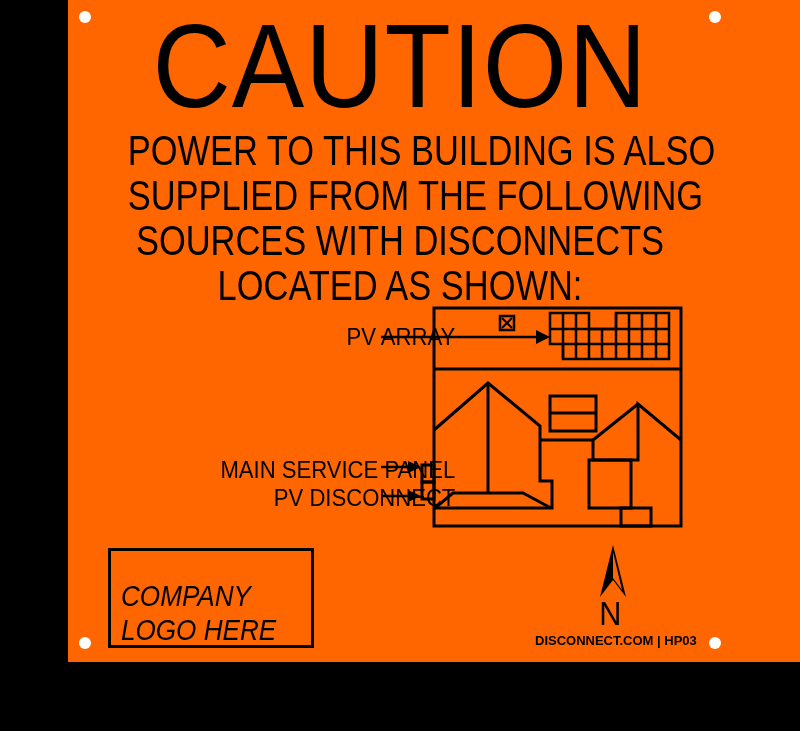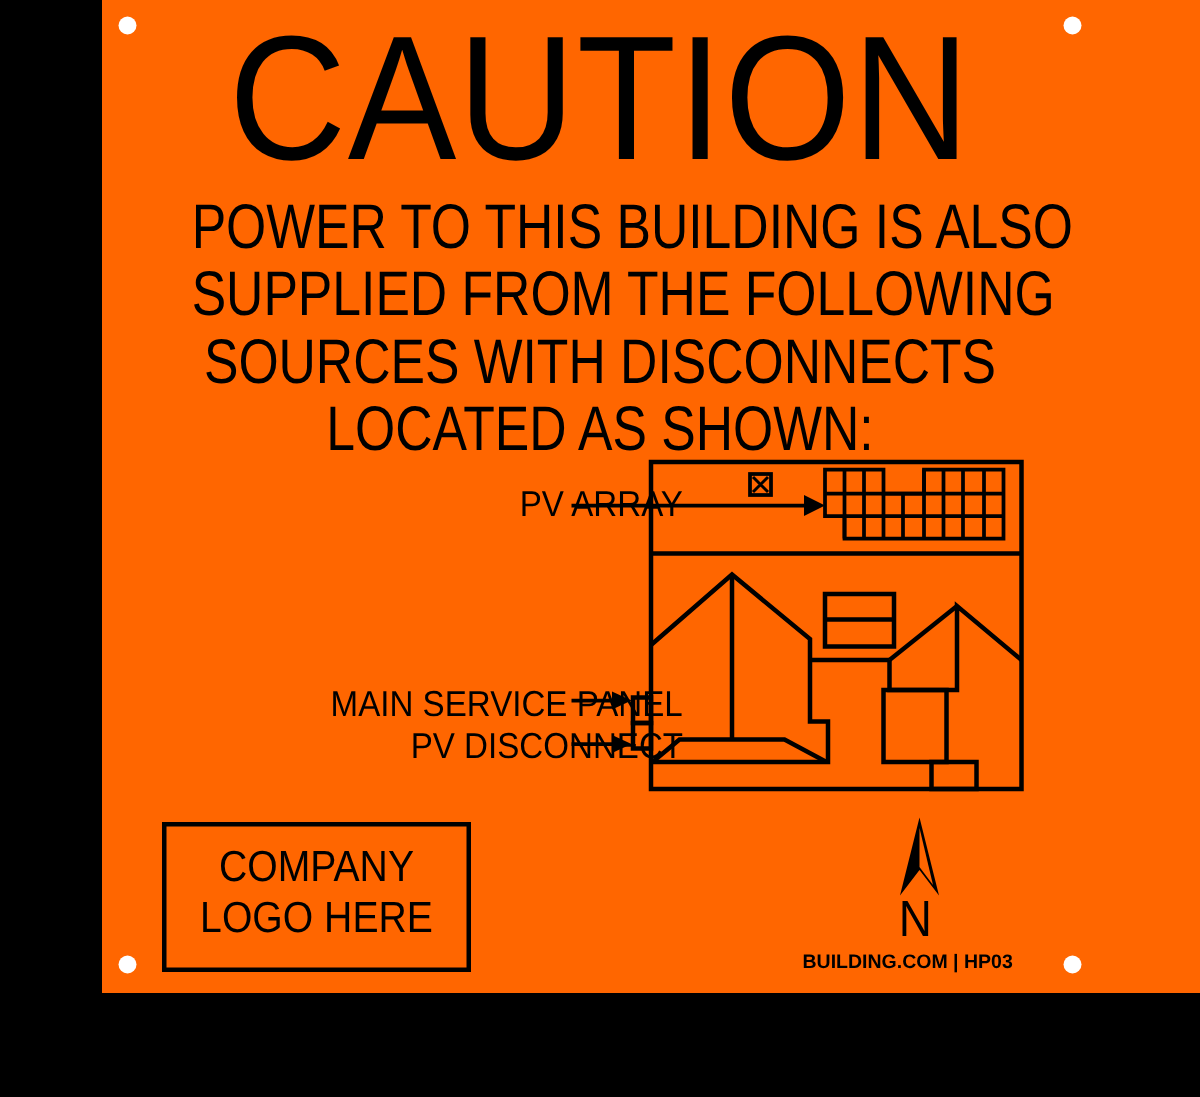--- a/index.html
+++ b/index.html
@@ -3,21 +3,21 @@
 <meta charset="utf-8">
 <style>
   html, body { margin:0; padding:0; }
   body { width:800px; height:731px; background:#000; position:relative; overflow:hidden; font-family:"Liberation Sans", sans-serif; }
   .sign { position:absolute; left:68px; top:0; width:739px; height:662px; background:#ff6600; }
   .hole { position:absolute; width:12px; height:12px; border-radius:50%; background:#fff; }
   .caution { position:absolute; left:0; width:664px; top:2px; text-align:center; font-size:118px; line-height:128px; color:#000; transform:scaleX(0.92); transform-origin:center; letter-spacing:1px; }
   .body-text { position:absolute; left:0; width:664px; top:128px; text-align:center; color:#000; font-size:42px; line-height:45px; transform:scaleX(0.82); transform-origin:center top; }
   .body-text div { white-space:nowrap; }
   .lbl { position:absolute; color:#000; font-size:24px; white-space:nowrap; transform:scaleX(0.92); transform-origin:right center; text-align:right; }
-  .logo-box { position:absolute; left:40px; top:548px; width:206px; height:100px; border:3px solid #000; box-sizing:border-box; text-align:center; color:#000; font-size:29px; line-height:34px; padding-top:10px; }
+  .logo-box { position:absolute; left:40px; top:548px; width:206px; height:100px; border:3px solid #000; box-sizing:border-box; color:#000; font-size:29px; line-height:34px; padding-top:28px;font-style:italic; }
   .logo-box div { transform:scaleX(0.9); }
   .footer { position:absolute; left:467px; top:633px; font-size:13px; font-weight:bold; color:#000; white-space:nowrap; }
   .north-n { position:absolute; left:530px; top:594px; font-size:34px; color:#000; transform:scaleX(0.9); }
   svg { position:absolute; left:0; top:0; }
 </style>
 </head>
 <body>
 
 <div class="sign">
   <div class="hole" style="left:11px;top:11px;"></div>
@@ -98,14 +98,14 @@
   <div class="lbl" style="right:352px;top:456px;">MAIN SERVICE PANEL</div>
   <div class="lbl" style="right:352px;top:484px;">PV DISCONNECT</div>
 
   <div class="north-n">N</div>
 
   <div class="logo-box">
     <div>COMPANY</div>
     <div>LOGO HERE</div>
   </div>
 
-  <div class="footer">BUILDING.COM | HP03</div>
+  <div class="footer">DISCONNECT.COM | HP03</div>
 </div>
 
 </body></html>

